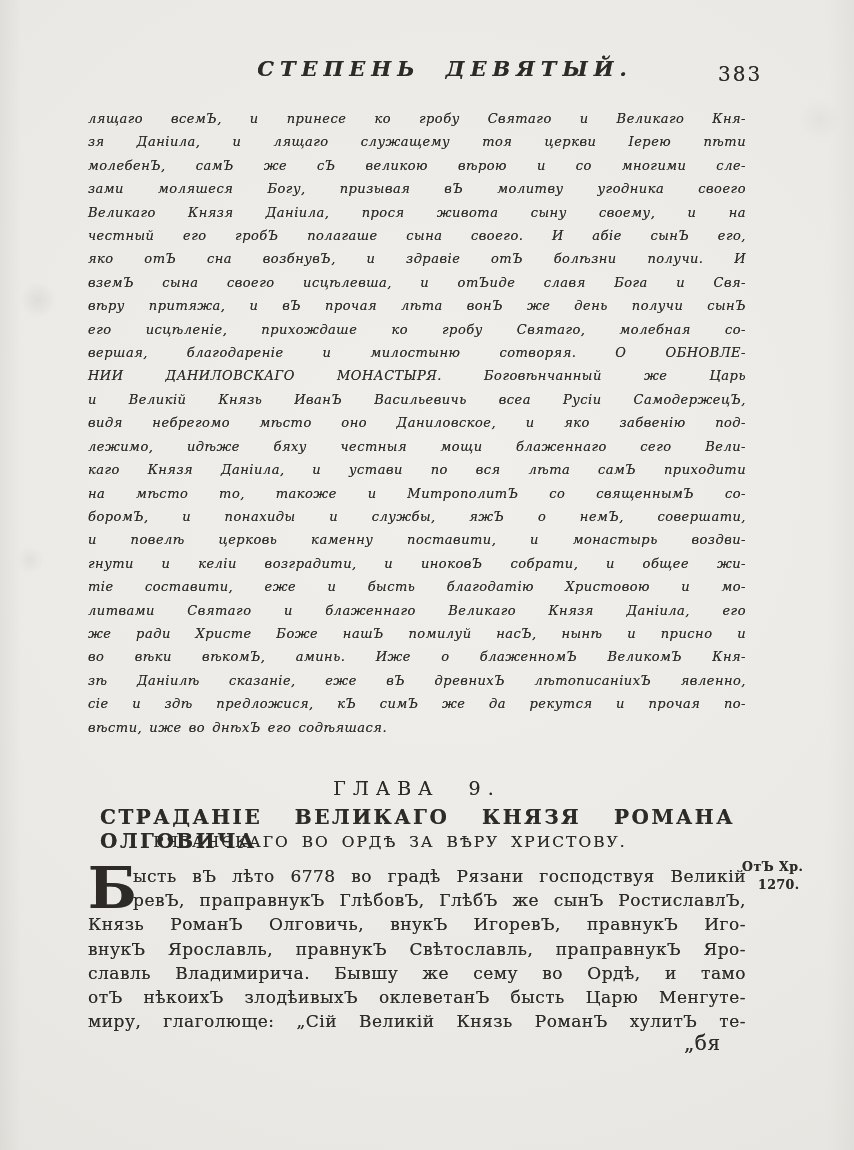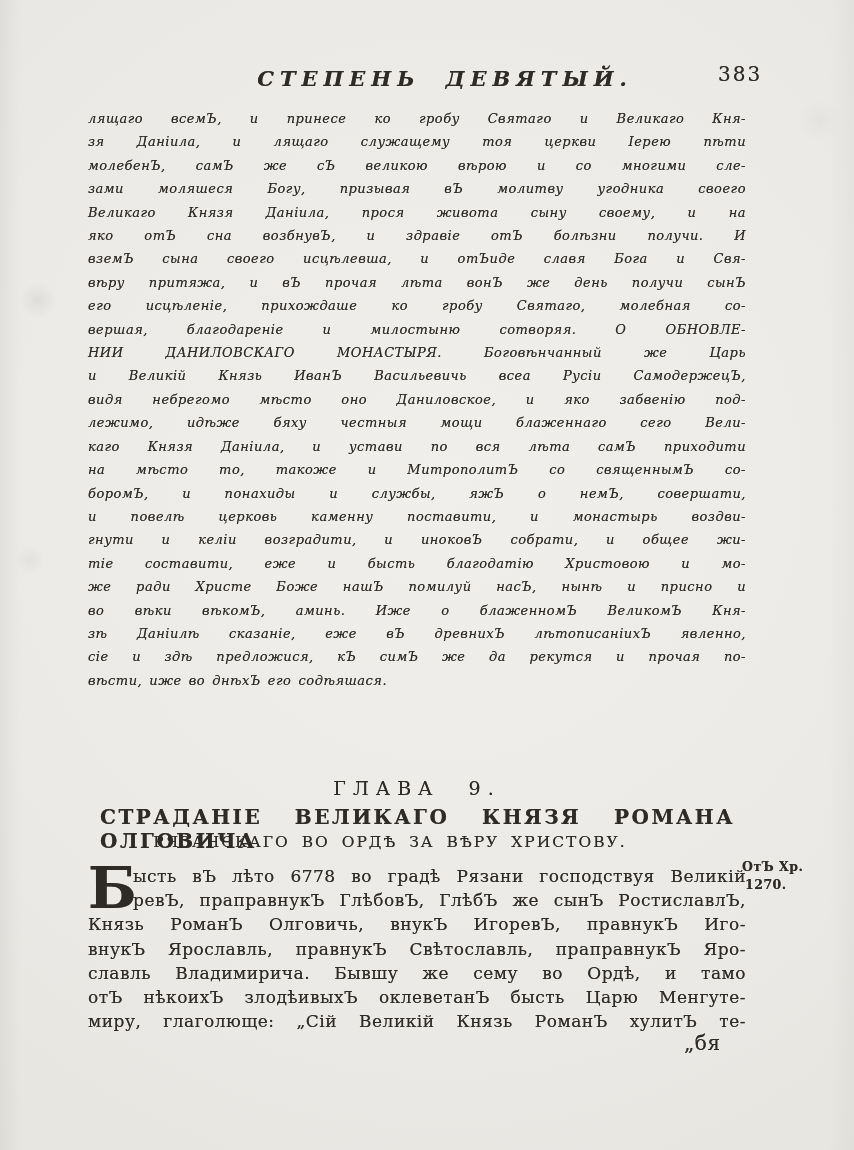--- a/index.html
+++ b/index.html
@@ -18,21 +18,21 @@
     position: absolute; inset: 0; pointer-events: none;
     background:
       radial-gradient(circle 26px at 38px 300px, rgba(110,108,102,0.10), rgba(110,108,102,0) 70%),
       radial-gradient(circle 20px at 30px 560px, rgba(110,108,102,0.08), rgba(110,108,102,0) 70%),
       radial-gradient(circle 30px at 820px 120px, rgba(110,108,102,0.06), rgba(110,108,102,0) 70%),
       linear-gradient(90deg, rgba(90,88,84,0.07) 0%, rgba(90,88,84,0) 2.5%, rgba(90,88,84,0) 97%, rgba(90,88,84,0.05) 100%);
   }
   .ink { text-shadow: 0 0 0.6px rgba(46,43,38,0.65); }
 
   .running-title {
-    position: absolute; top: 66px; left: 120px; width: 650px;
+    position: absolute; top: 56px; left: 120px; width: 650px;
     text-align: center;
     font-style: italic; font-weight: bold;
     font-size: 21px; letter-spacing: 6px; word-spacing: 12px;
     white-space: nowrap;
   }
   .page-number {
     position: absolute; top: 62px; left: 718px;
     font-size: 20px; letter-spacing: 2px; text-align: right;
   }
 
@@ -71,21 +71,21 @@
     font-size: 57px; line-height: 48px;
     font-weight: bold;
     margin-right: 7px;
   }
 
   .margin-note {
     position: absolute; top: 858px; left: 742px; width: 90px;
     font-size: 12.5px; line-height: 18px; letter-spacing: 0.5px;
     font-weight: bold;
   }
-  .margin-note .mn2 { padding-left: 3px; }
+  .margin-note .mn2 { padding-left: 3px; margin-left: 13px; }
 
   .catchword {
     position: absolute; top: 1031px; left: 684px;
     font-size: 20px; letter-spacing: 0.5px;
   }
 </style>
 </head>
 <body>
 
 <div class="page">
@@ -95,35 +95,37 @@
   <div class="running-title ink">СТЕПЕНЬ ДЕВЯТЫЙ.</div>
 
   <div class="page-number ink">383</div>
 
   <div class="para1 ink">
       <div class="tline">лящаго всемЪ, и принесе ко гробу Святаго и Великаго Кня-</div>
       <div class="tline">зя Даніила, и лящаго служащему тоя церкви Іерею пѣти</div>
       <div class="tline">молебенЪ, самЪ же сЪ великою вѣрою и со многими сле-</div>
       <div class="tline">зами моляшеся Богу, призывая вЪ молитву угодника своего</div>
       <div class="tline">Великаго Князя Даніила, прося живота сыну своему, и на</div>
+      <div class="tline">честный его гробЪ полагаше сына своего. И абіе сынЪ его,</div>
       <div class="tline">яко отЪ сна возбнувЪ, и здравіе отЪ болѣзни получи. И</div>
       <div class="tline">вземЪ сына своего исцѣлевша, и отЪиде славя Бога и Свя-</div>
       <div class="tline">вѣру притяжа, и вЪ прочая лѣта вонЪ же день получи сынЪ</div>
       <div class="tline">его исцѣленіе, прихождаше ко гробу Святаго, молебная со-</div>
       <div class="tline">вершая, благодареніе и милостыню сотворяя. О ОБНОВЛЕ-</div>
       <div class="tline">НИИ ДАНИЛОВСКАГО МОНАСТЫРЯ. Боговѣнчанный же Царь</div>
       <div class="tline">и Великій Князь ИванЪ Васильевичь всеа Русіи СамодержецЪ,</div>
       <div class="tline">видя небрегомо мѣсто оно Даниловское, и яко забвенію под-</div>
       <div class="tline">лежимо, идѣже бяху честныя мощи блаженнаго сего Вели-</div>
       <div class="tline">каго Князя Даніила, и устави по вся лѣта самЪ приходити</div>
       <div class="tline">на мѣсто то, такоже и МитрополитЪ со священнымЪ со-</div>
       <div class="tline">боромЪ, и понахиды и службы, яжЪ о немЪ, совершати,</div>
       <div class="tline">и повелѣ церковь каменну поставити, и монастырь воздви-</div>
       <div class="tline">гнути и келіи возградити, и иноковЪ собрати, и общее жи-</div>
       <div class="tline">тіе составити, еже и бысть благодатію Христовою и мо-</div>
+      <div class="tline">литвами Святаго и блаженнаго Великаго Князя Даніила, его</div>
       <div class="tline">же ради Христе Боже нашЪ помилуй насЪ, нынѣ и присно и</div>
       <div class="tline">во вѣки вѣкомЪ, аминь. Иже о блаженномЪ ВеликомЪ Кня-</div>
       <div class="tline">зѣ Даніилѣ сказаніе, еже вЪ древнихЪ лѣтописаніихЪ явленно,</div>
       <div class="tline">сіе и здѣ предложися, кЪ симЪ же да рекутся и прочая по-</div>
       <div class="tline">вѣсти, иже во днѣхЪ его содѣяшася.</div>
     </div>
 
   <div class="chapter-heading ink">ГЛАВА 9.</div>
 
   <div class="chapter-title ink">СТРАДАНІЕ ВЕЛИКАГО КНЯЗЯ РОМАНА ОЛГОВИЧА</div>

